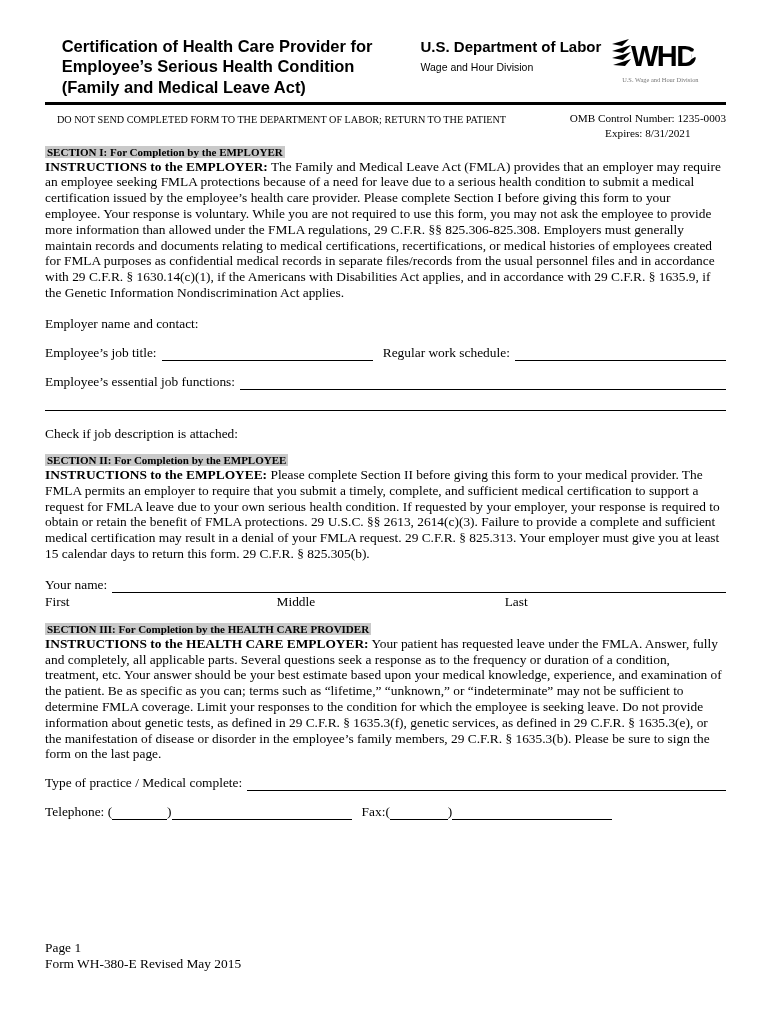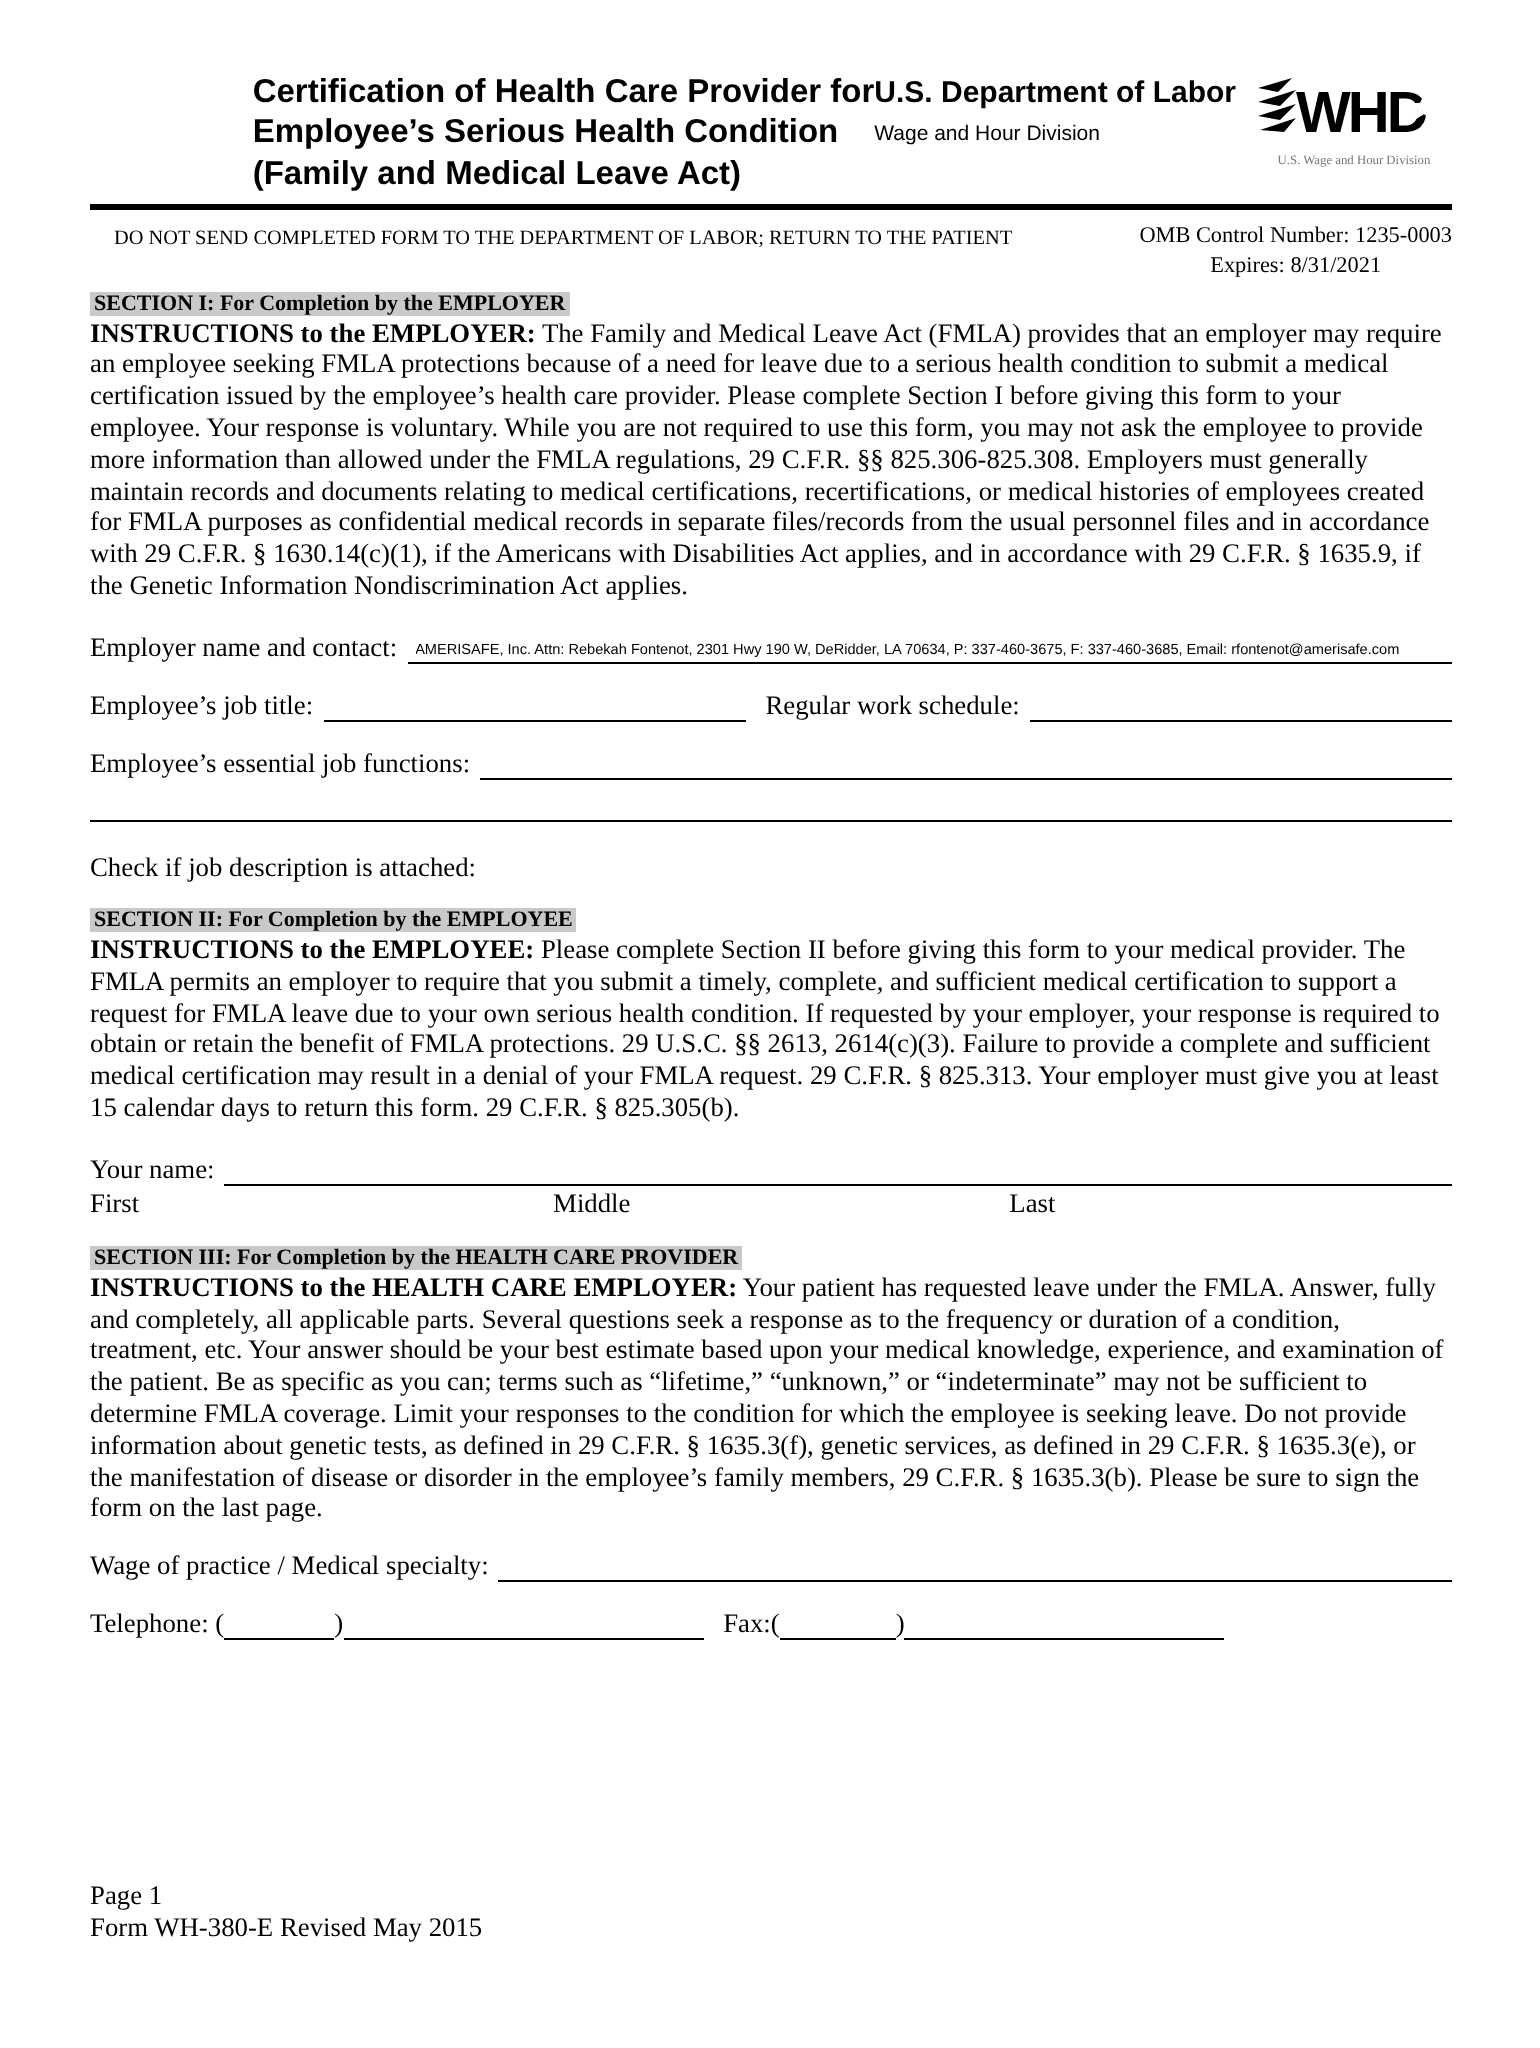--- a/index.html
+++ b/index.html
@@ -1,21 +1,21 @@
 <!DOCTYPE html>
 <html><head>
 <meta charset="utf-8">
 <style>
   html,body{margin:0;padding:0;background:#ffffff;}
   .page{width:770px;height:1024px;position:relative;box-sizing:border-box;
         background:#fff;padding:36px 44px 0 45px;
         font-family:"Liberation Serif",serif;color:#000;overflow:hidden;}
 
   
-  .hdr{display:flex;justify-content:flex-end;align-items:flex-start;}
+  .hdr{display:flex;justify-content:center;align-items:flex-start;gap:48px;}
   .title{font-family:"Liberation Sans",sans-serif;font-weight:bold;font-size:16.5px;line-height:1.24;}
   .hdr-right{display:flex;align-items:flex-start;gap:10px;padding-top:2px;}
   .agency{font-family:"Liberation Sans",sans-serif;font-weight:bold;font-size:15px;white-space:nowrap;}
   .division{font-family:"Liberation Sans",sans-serif;font-size:10.5px;margin-top:6px;}
   .logo{width:98px;text-align:center;flex:0 0 auto;}
   .logo-caption{font-size:6.4px;color:#777;margin-top:1px;white-space:nowrap;}
   .rule{border-top:3px solid #000;margin-top:5px;}
 
   
   .notice{display:flex;justify-content:space-between;margin-top:6px;}
@@ -88,23 +88,20 @@
   <div class="sec-head" style="margin-top:4px;">
     <span class="hl">SECTION I: For Completion by the EMPLOYER</span>
   </div>
   <p class="para">
     <span class="lead">INSTRUCTIONS to the EMPLOYER:</span>
     <span>The Family and Medical Leave Act (FMLA) provides that an employer may require an employee seeking FMLA protections because of a need for leave due to a serious health condition to submit a medical certification issued by the employee’s health care provider.  Please complete Section I before giving this form to your employee. Your response is voluntary. While you are not required to use this form, you may not ask the employee to provide more information than allowed under the FMLA regulations, 29 C.F.R. §§ 825.306-825.308. Employers must generally maintain records and documents relating to medical certifications, recertifications, or medical histories of employees created for FMLA purposes as confidential medical records in separate files/records from the usual personnel files and in accordance with 29 C.F.R. § 1630.14(c)(1), if the Americans with Disabilities Act applies, and in accordance with 29 C.F.R. § 1635.9, if the Genetic Information Nondiscrimination Act applies.</span>
   </p>
 
   <div class="row mt15">
     <span class="lbl">Employer name and contact:</span>
-    <span class="blank fill">
-      <span class="filled-text">AMERISAFE, Inc.  Attn:  Rebekah Fontenot, 2301 Hwy 190 W, DeRidder, LA 70634, P: 337-460-3675, F: 337-460-3685, Email: rfontenot@amerisafe.com</span>
-    </span>
   </div>
 
   <div class="row mt13">
     <span class="lbl">Employee’s job title:</span>
     <span class="blank fill"></span>
     <span class="lbl gap-left">Regular work schedule:</span>
     <span class="blank fill"></span>
   </div>
 
   <div class="row mt13">
@@ -138,21 +135,21 @@
   <div class="sec-head">
     <span class="hl">SECTION III: For Completion by the HEALTH CARE PROVIDER</span>
   </div>
   <p class="para">
     <span class="lead">INSTRUCTIONS to the HEALTH CARE EMPLOYER:</span>
     <span>Your patient has requested leave under the FMLA.  Answer, fully and completely, all applicable parts.  Several questions seek a response as to the frequency or duration of a condition, treatment, etc.  Your answer should be your best estimate based upon your medical knowledge, experience, and examination of the patient.  Be as specific as you can; terms such as “lifetime,” “unknown,” or “indeterminate” may not be sufficient to determine FMLA coverage. Limit your responses to the condition for which the employee is seeking leave.  Do not provide information about genetic tests, as defined in 29 C.F.R. § 1635.3(f), genetic services, as defined in 29 C.F.R. § 1635.3(e), or the manifestation of disease or disorder in the employee’s family members, 29 C.F.R. § 1635.3(b).  Please be sure to sign the form on the last page.</span>
   </p>
 
 
   <div class="row mt13">
-    <span class="lbl">Wage of practice / Medical specialty:</span>
+    <span class="lbl">Type of practice / Medical complete:</span>
     <span class="blank fill"></span>
   </div>
 
   <div class="row mt13">
     <span class="lbl">Telephone: (</span>
       <span class="blank w55"></span>
       <span class="lbl">)</span>
       <span class="blank w180"></span>
       <span class="lbl gap-left">Fax:(</span>
       <span class="blank w58"></span>

